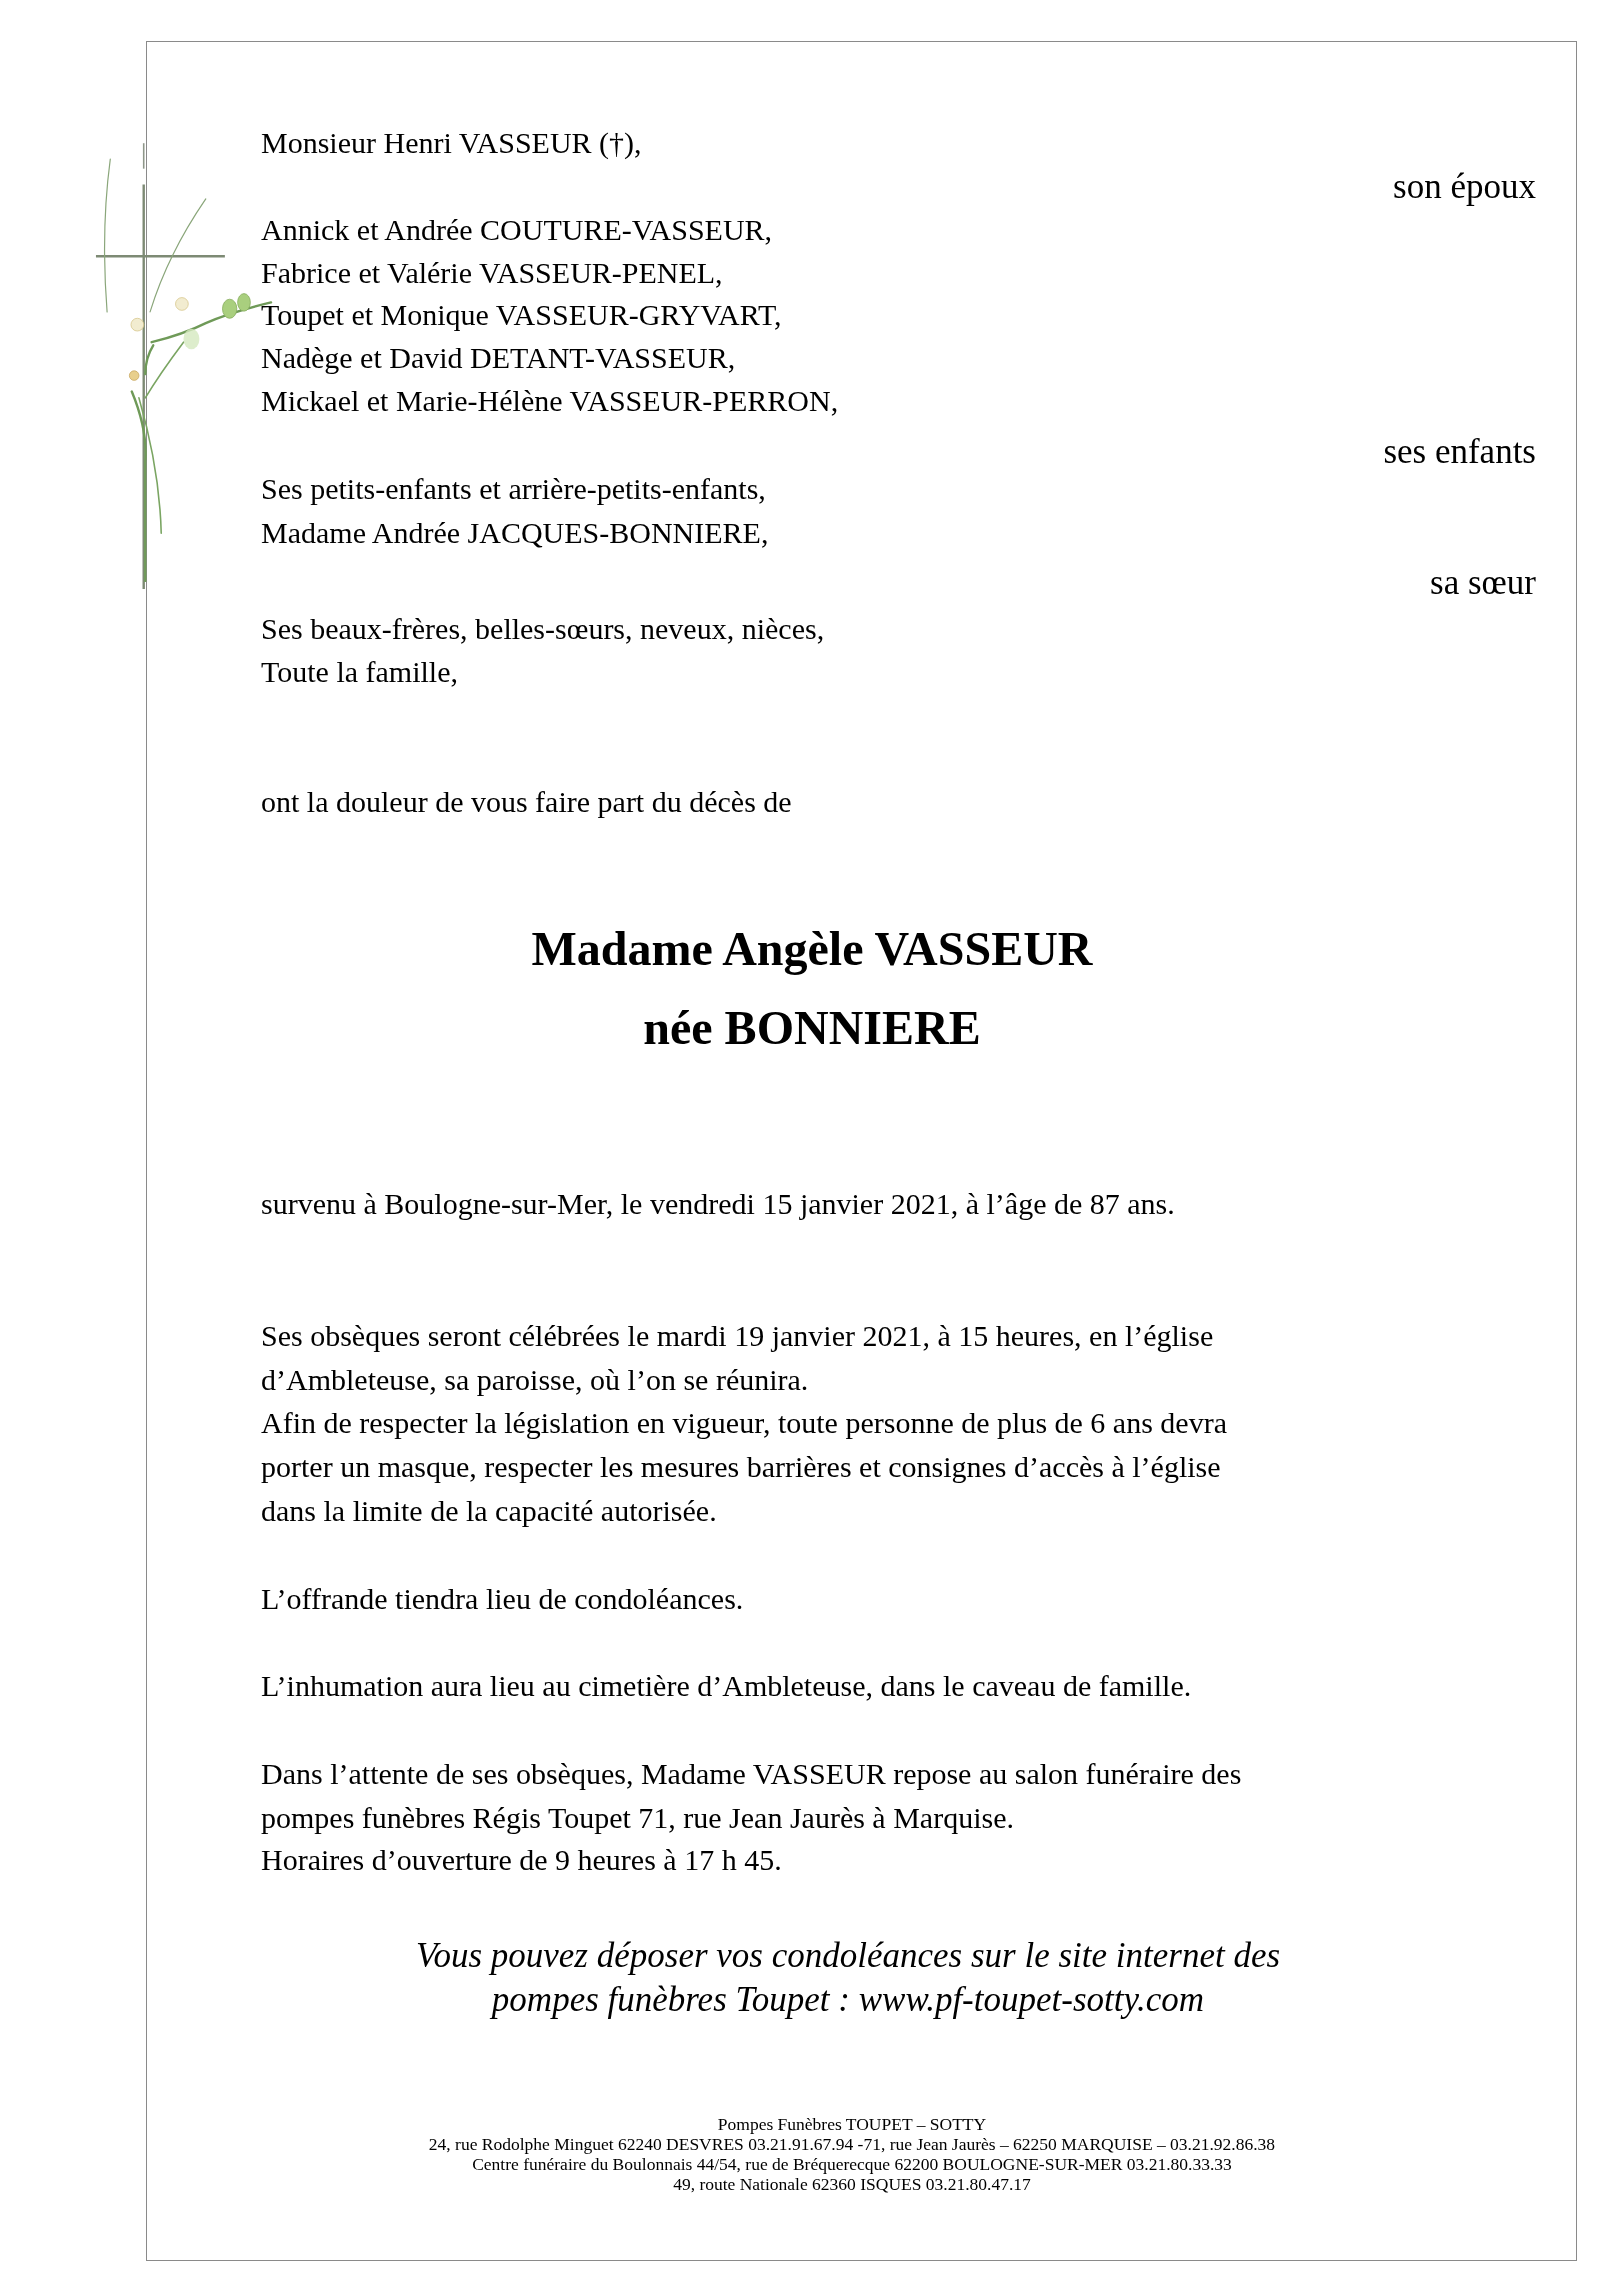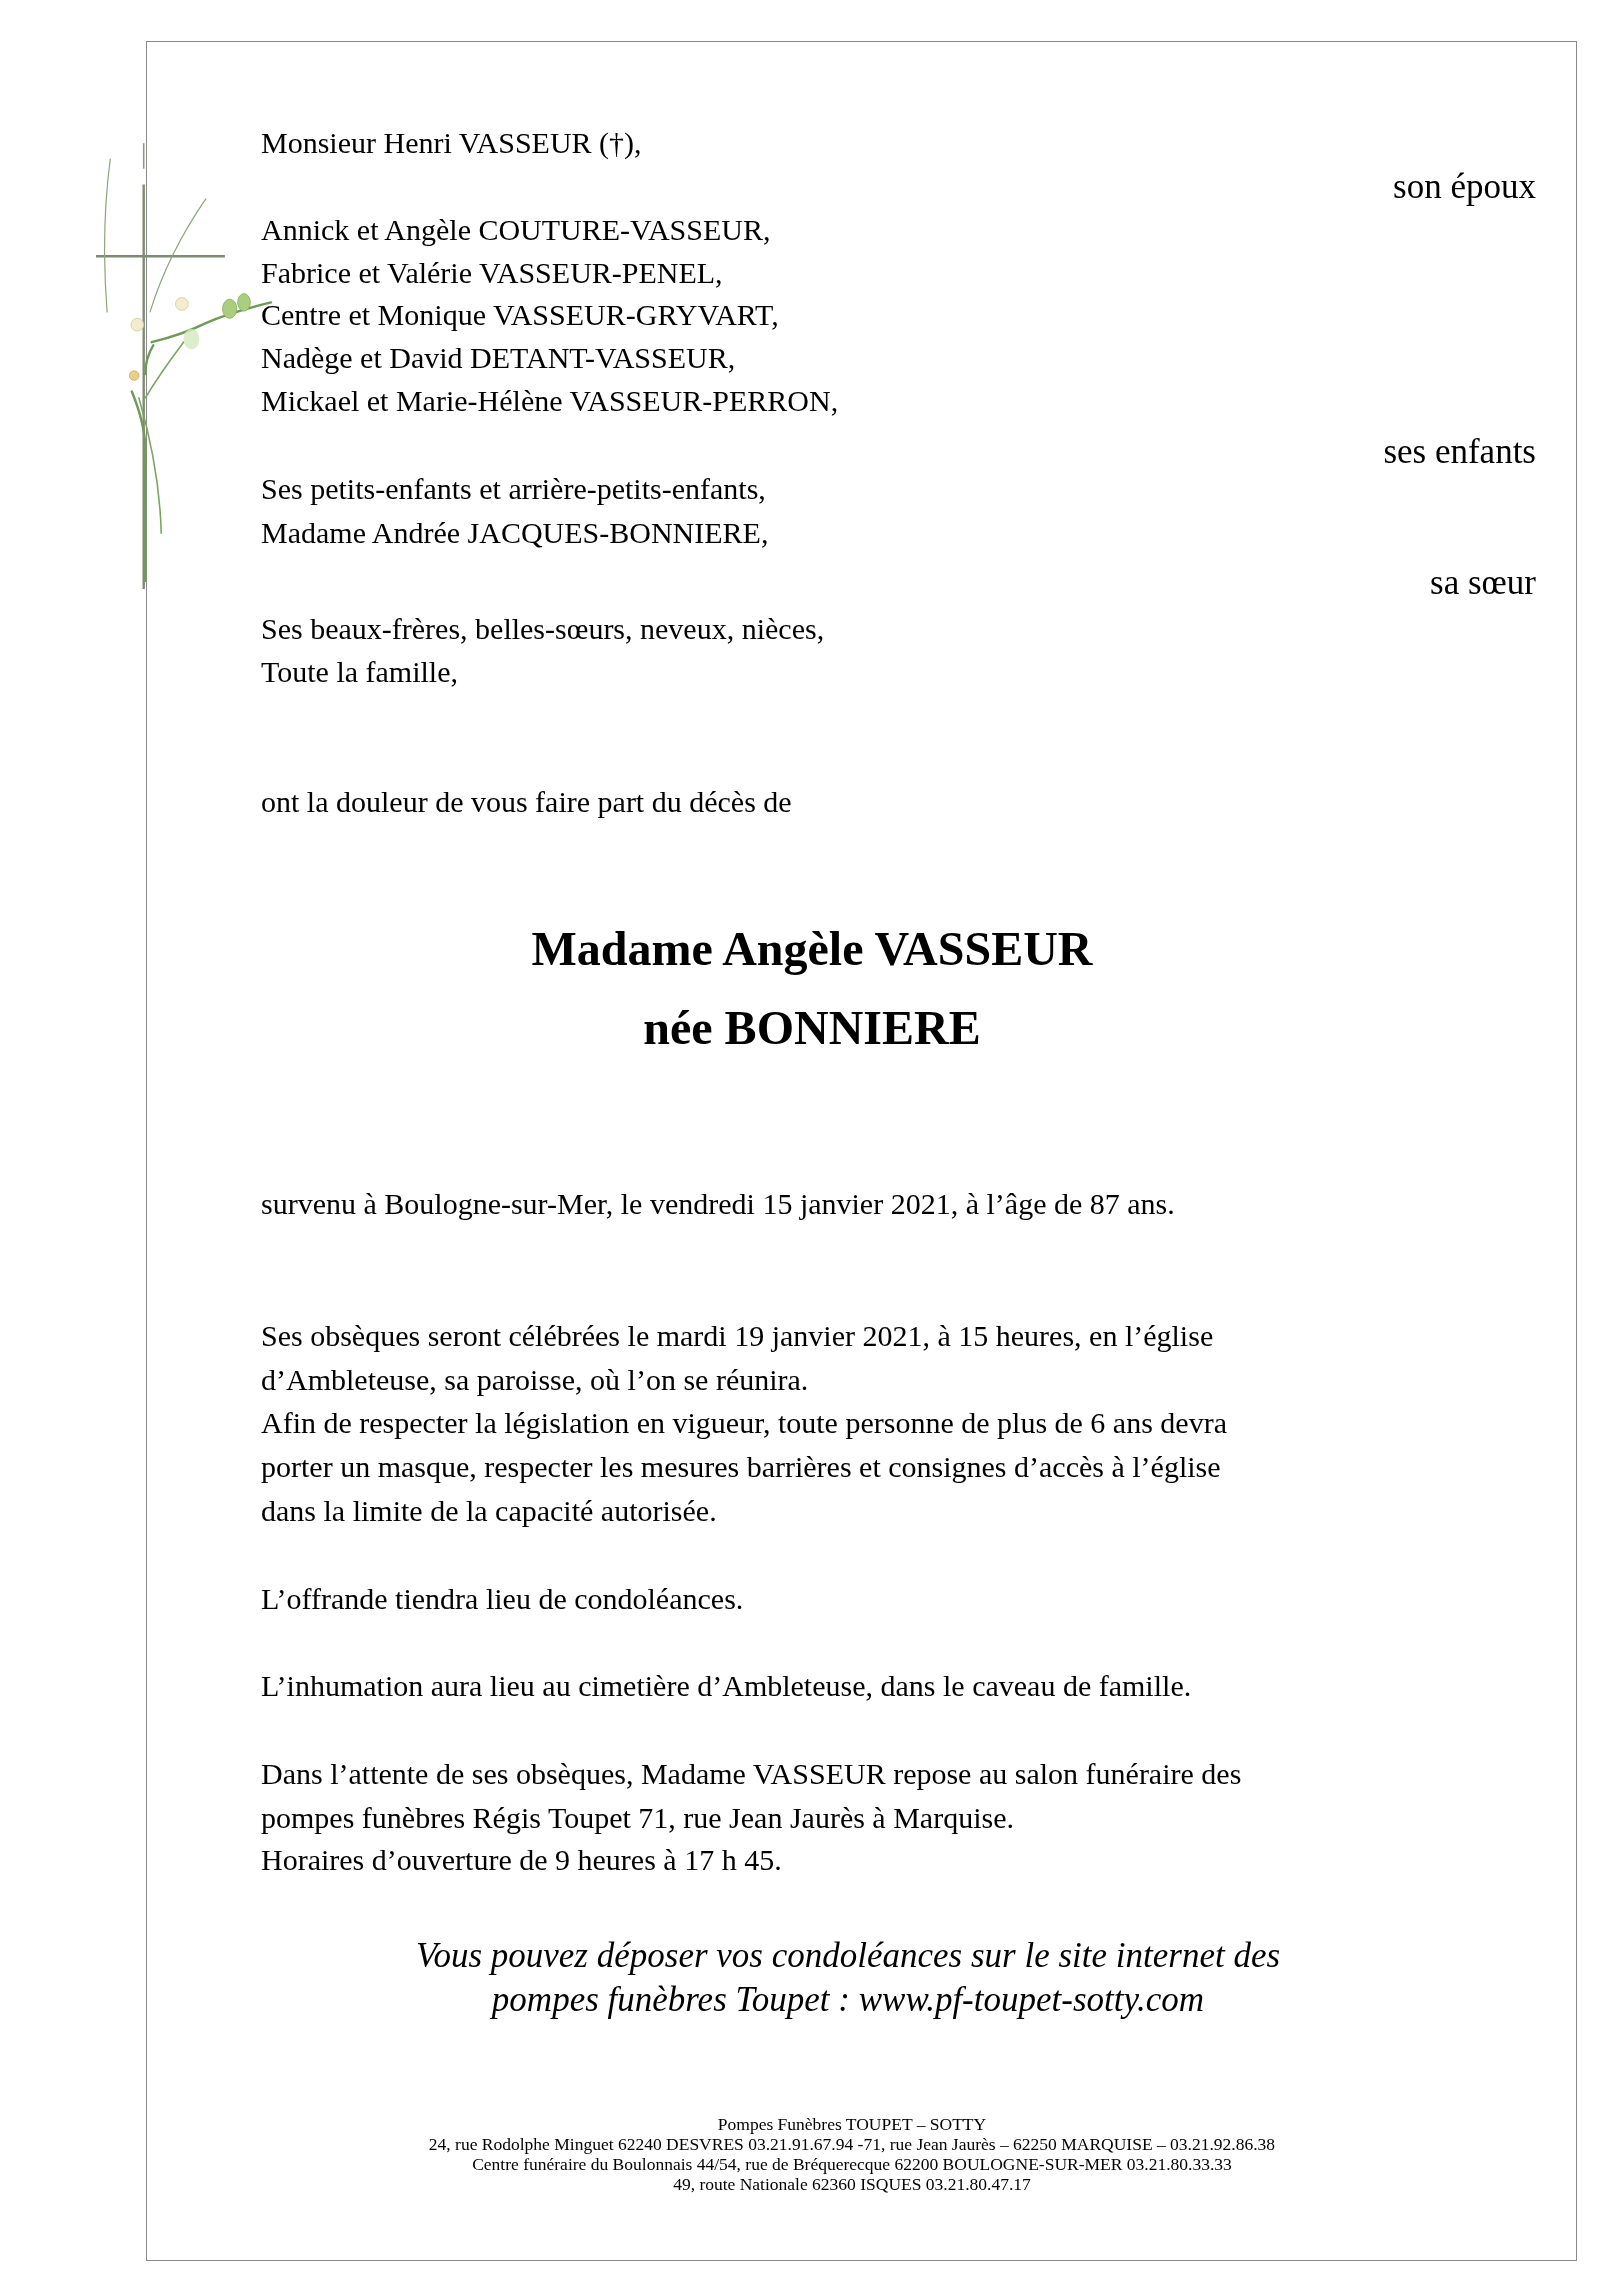--- a/index.html
+++ b/index.html
@@ -45,23 +45,23 @@
   <g>
     <circle cx="118" cy="212" r="8" fill="#f2ecd0" stroke="#d8c78e" stroke-width="1"></circle>
     <circle cx="62" cy="238" r="8" fill="#f2ecd0" stroke="#d8c78e" stroke-width="1"></circle>
     <circle cx="58" cy="302" r="6" fill="#e8cf8c" stroke="#c9a860" stroke-width="1"></circle>
   </g>
 </svg>
 
 <div class="line" style="top:128px">Monsieur Henri VASSEUR (†),</div>
 <div class="label" style="top:169px">son époux</div>
 
-<div class="line" style="top:215px">Annick et Angèle COUTURE-VASSEUR,</div>
+<div class="line" style="top:215px">Annick et Andrée COUTURE-VASSEUR,</div>
 <div class="line" style="top:258px">Fabrice et Valérie VASSEUR-PENEL,</div>
-<div class="line" style="top:300px">Centre et Monique VASSEUR-GRYVART,</div>
+<div class="line" style="top:300px">Toupet et Monique VASSEUR-GRYVART,</div>
 <div class="line" style="top:343px">Nadège et David DETANT-VASSEUR,</div>
 <div class="line" style="top:386px">Mickael et Marie-Hélène VASSEUR-PERRON,</div>
 <div class="label" style="top:434px">ses enfants</div>
 
 <div class="line" style="top:474px">Ses petits-enfants et arrière-petits-enfants,</div>
 <div class="line" style="top:518px">Madame Andrée JACQUES-BONNIERE,</div>
 <div class="label" style="top:565px">sa sœur</div>
 
 <div class="line" style="top:614px">Ses beaux-frères, belles-sœurs, neveux, nièces,</div>
 <div class="line" style="top:657px">Toute la famille,</div>

